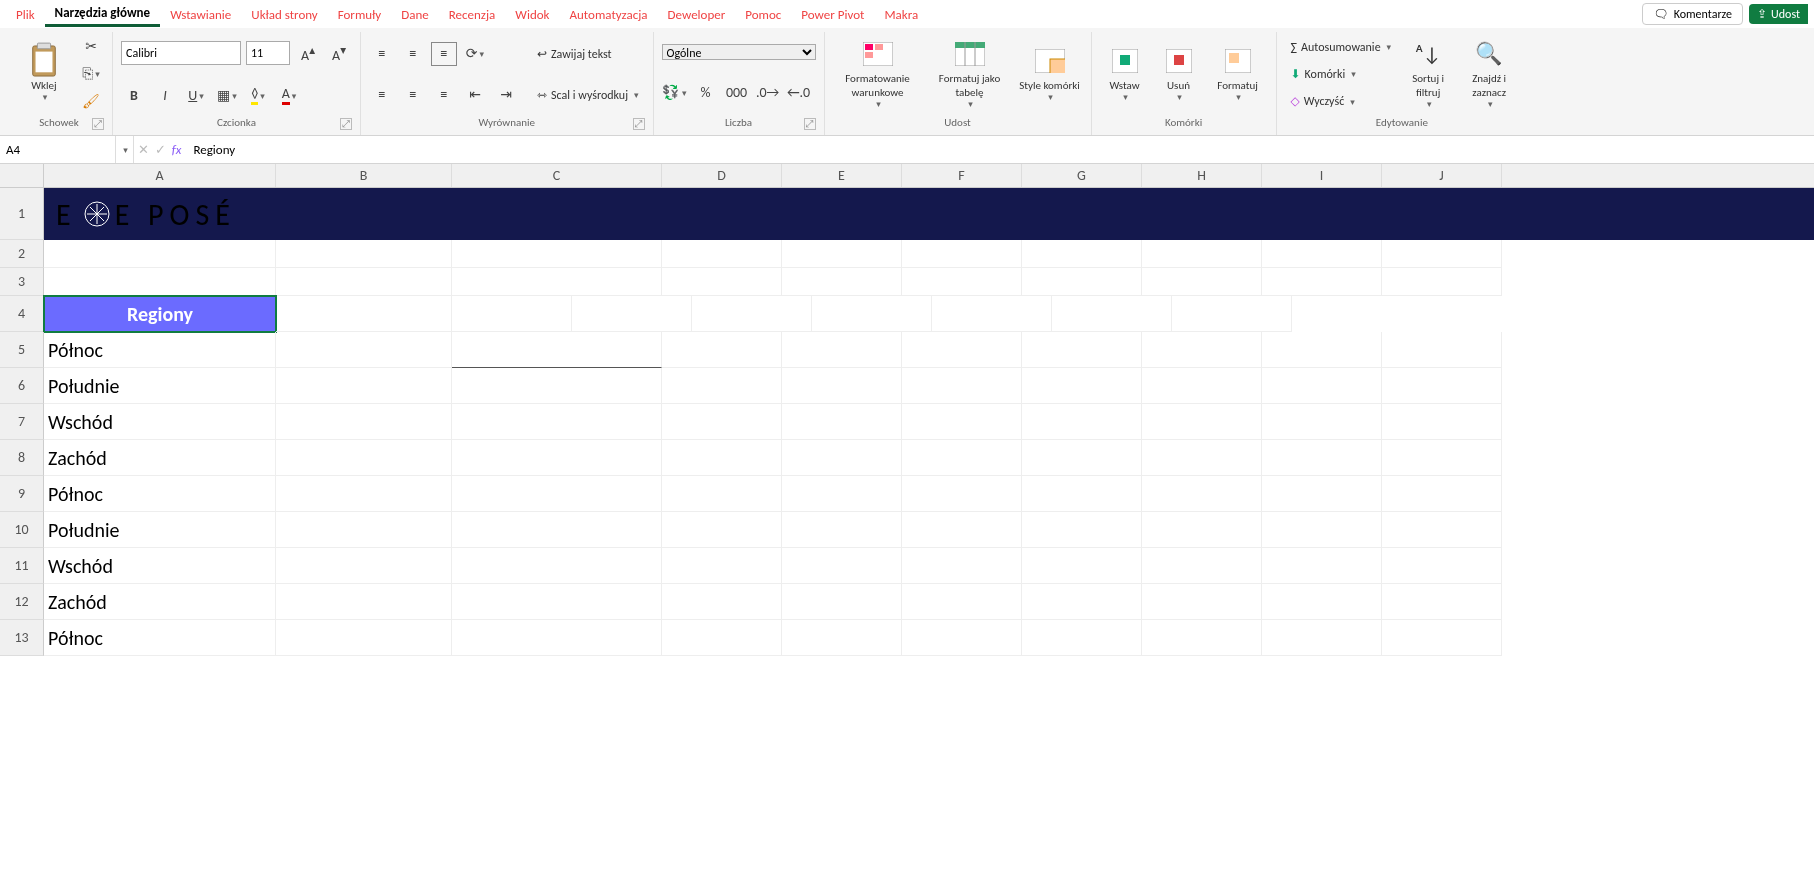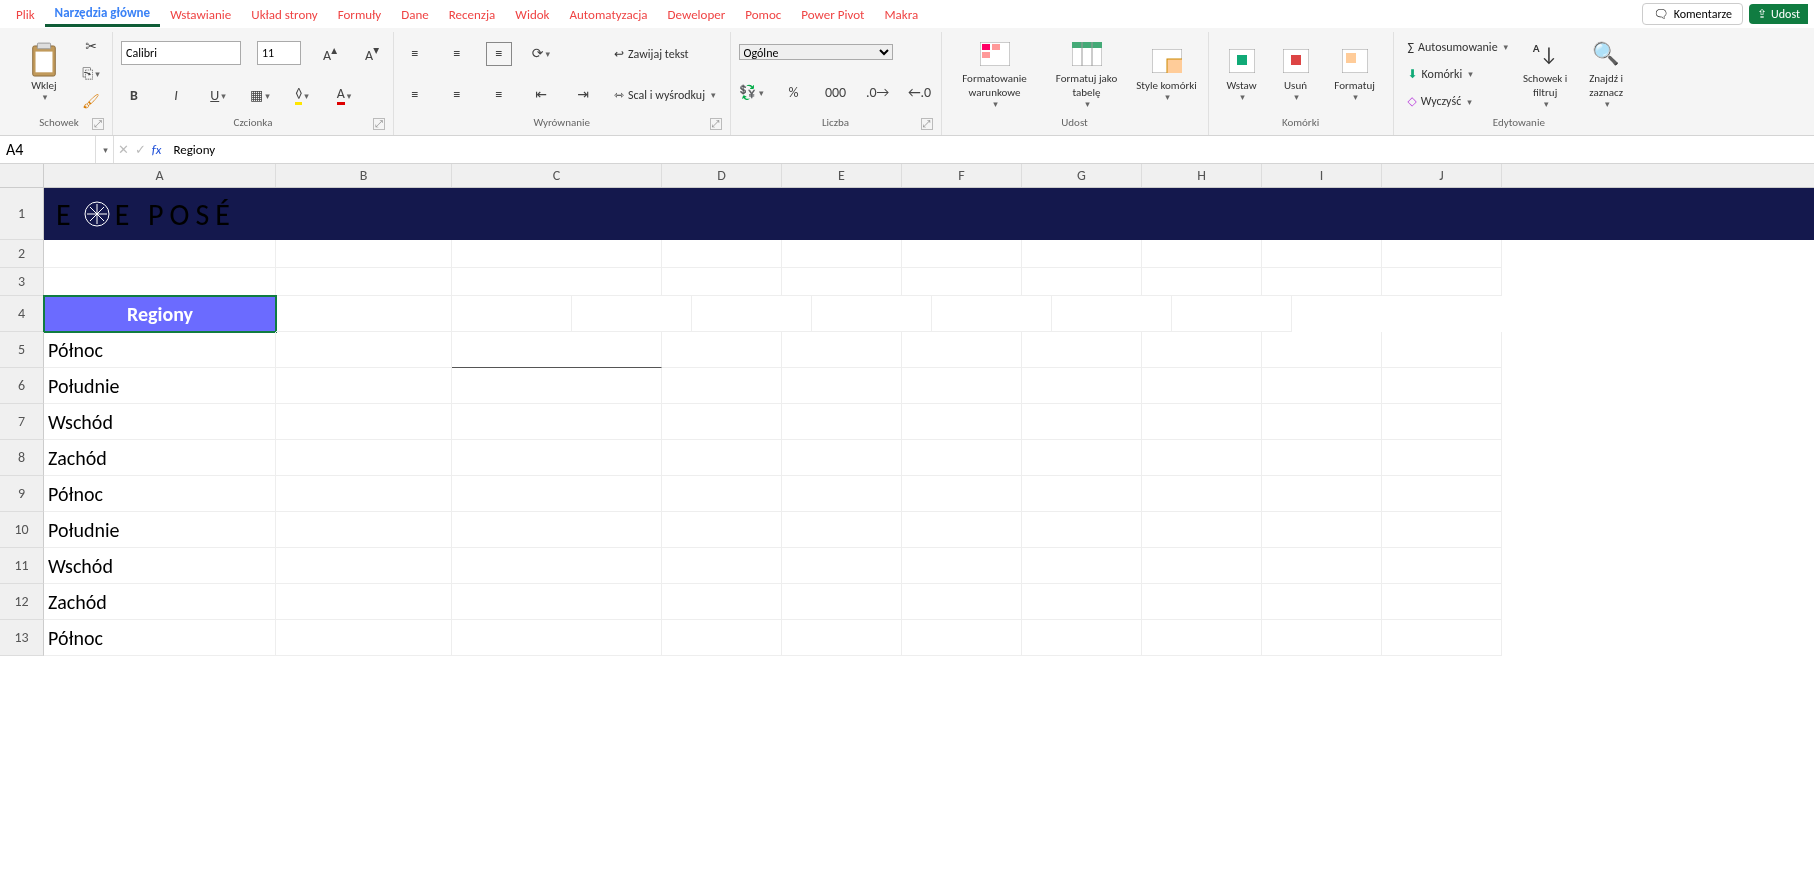--- a/index.html
+++ b/index.html
@@ -1,54 +1,54 @@
 <!DOCTYPE html>
 <html><head>
 <meta charset="utf-8">
 <style>
 * { box-sizing: border-box; margin: 0; padding: 0; font-family: "Segoe UI", Calibri, sans-serif; }
 body { background: #fff; font-size: 13px; overflow: hidden; width: 1814px; height: 879px; }
 
 
 .tabbar { display: flex; align-items: center; height: 28px; background: #fff; padding: 0 6px; gap: 0; }
 .tabbar .tab { padding: 4px 10px; font-size: 13px; color: #ef4444; cursor: pointer; }
-.tabbar .tab.active { color: #3b82f6; font-weight: 600; border-bottom: 3px solid #0f5d37; }
+.tabbar .tab.active { color: #000000; font-weight: 600; border-bottom: 3px solid #0f5d37; }
 .tabbar .spacer { flex: 1; }
 .tabbar .rightbtn { padding: 3px 10px; border: 1px solid #ccc; border-radius: 4px; font-size: 12px; display: flex; align-items: center; gap: 5px; }
 .tabbar .sharebtn { background: #107c41; color: #fff; padding: 3px 8px; border-radius: 4px 0 0 4px; display: flex; align-items: center; gap: 4px; font-size: 12px; margin-left: 6px; }
 
 
 .ribbon { display: flex; background: #f5f5f5; border-bottom: 1px solid #d4d4d4; padding: 4px 6px 0 6px; height: 108px; }
 .group { display: flex; flex-direction: column; border-right: 1px solid #e0e0e0; padding: 2px 8px; }
 .group:last-child { border-right: none; }
 .group-body { flex: 1; display: flex; align-items: center; gap: 4px; }
 .group-label { font-size: 11px; color: #666; text-align: center; padding: 2px 0 4px; position: relative; }
 .group-label .launcher { position: absolute; right: 0; bottom: 3px; font-size: 10px; color: #888; border: 1px solid #bbb; width: 12px; height: 12px; line-height: 10px; text-align: center; }
 
 .bigbtn { display: flex; flex-direction: column; align-items: center; justify-content: center; width: 60px; font-size: 11px; color: #333; text-align: center; line-height: 1.2; padding: 4px 2px; cursor: pointer; }
 .bigbtn .ico { width: 32px; height: 32px; margin-bottom: 2px; display: flex; align-items: center; justify-content: center; font-size: 24px; }
 
 .col { display: flex; flex-direction: column; justify-content: space-around; height: 80px; gap: 2px; }
-.row { display: flex; align-items: center; gap: 16px; }
+.row { display: flex; align-items: center; gap: 5px; }
 .smbtn { width: 26px; height: 24px; display: flex; align-items: center; justify-content: center; border: 1px solid transparent; font-size: 14px; color: #444; cursor: pointer; }
 .txtbtn { padding: 2px 6px; font-size: 12px; color: #333; display: flex; align-items: center; gap: 4px; cursor: pointer; }
 input.fontname { width: 120px; height: 24px; font-size: 12px; padding: 0 4px; border: 1px solid #aaa; }
 input.fontsize { width: 44px; height: 24px; font-size: 12px; padding: 0 4px; border: 1px solid #aaa; }
 select.numfmt { width: 154px; height: 16px; font-size: 12px; border: 1px solid #aaa; }
 
 svg { display: block; }
 .chev { font-size: 9px; color: #666; margin-left: 2px; }
 
 
 .fbar { display: flex; align-items: center; height: 28px; border-bottom: 1px solid #d4d4d4; background: #fff; }
-.namebox { width: 96px; padding: 0 6px; font-size: 16px; border: none; border-right: 1px solid #ddd; height: 100%; }
+.namebox { width: 116px; padding: 0 6px; font-size: 13px; border: none; border-right: 1px solid #ddd; height: 100%; }
 .namebox-dd { width: 18px; text-align: center; color: #666; border-right: 1px solid #ddd; height: 100%; display: flex; align-items: center; justify-content: center; }
 .fbtns { display: flex; align-items: center; padding: 0 4px; gap: 6px; color: #bbb; }
 .fbtns span { font-size: 13px; }
-.fbtns .fx { font-style: italic; color: #1d4ed8; }
+.fbtns .fx { font-style: italic; color: #8b5cf6; }
 .formula { flex: 1; padding: 0 8px; font-size: 13px; border: none; height: 100%; }
 
 
 .grid { position: relative; background: #fff; }
 .colheads { display: flex; height: 24px; background: #f0f0f0; border-bottom: 1px solid #ccc; }
 .corner { width: 44px; border-right: 1px solid #ccc; background: #f0f0f0; }
 .ch { border-right: 1px solid #ddd; text-align: center; font-size: 14px; color: #555; line-height: 24px; }
 .rows { }
 .gridrow { display: flex; height: 36px; }
 .rh { width: 44px; background: #f0f0f0; border-right: 1px solid #ccc; border-bottom: 1px solid #ddd; text-align: center; font-size: 14px; color: #555; line-height: 36px; }
@@ -341,21 +341,21 @@
             <span class="chev">▾</span>
           </div>
         <div class="txtbtn">
             <span style="color:#b4d">◇</span>
             <span>Wyczyść</span>
             <span class="chev">▾</span>
           </div>
       </div>
       <div class="bigbtn" style="width:54px">
         <div class="ico" style="font-size:20px">ᴬ↓</div>
-        <span>Schowek i filtruj</span>
+        <span>Sortuj i filtruj</span>
           <span class="chev">▾</span>
       </div>
       <div class="bigbtn" style="width:60px">
         <div class="ico" style="font-size:22px">🔍</div>
         <span>Znajdź i zaznacz</span>
           <span class="chev">▾</span>
       </div>
     </div>
     <div class="group-label"><span>Edytowanie</span></div>
   </div>

